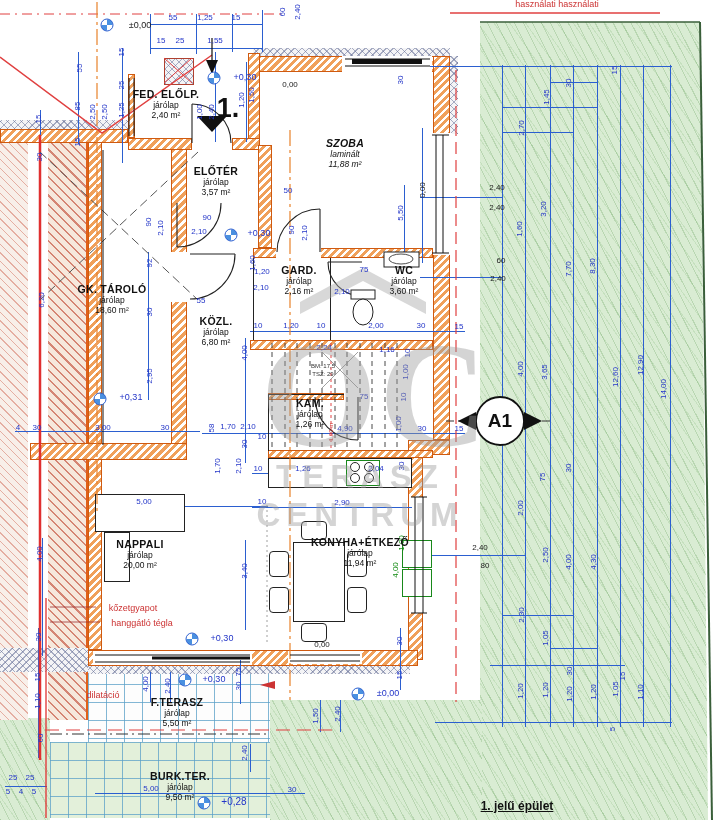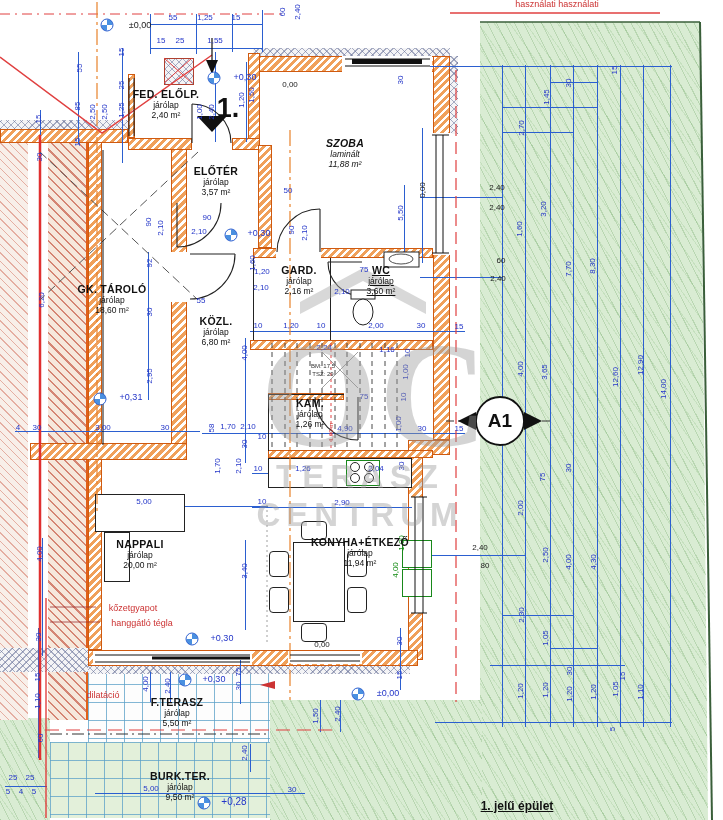--- a/index.html
+++ b/index.html
@@ -249,21 +249,21 @@
 <div class="room" style="left:216px;top:315px;width:70px;">
   <div class="nm">KÖZL.</div>
   <div class="sub">járólap</div>
   <div class="sub">6,80 m²</div>
 </div>
 <div class="room" style="left:299px;top:264px;width:60px;">
   <div class="nm">GARD.</div>
   <div class="sub">járólap</div>
   <div class="sub">2,16 m²</div>
 </div>
-<div class="room" style="left:381px;top:264px;width:60px;text-decoration:underline;">
+<div class="room" style="left:404px;top:264px;width:60px;">
   <div class="nm">WC</div>
   <div class="sub">járólap</div>
   <div class="sub">3,60 m²</div>
 </div>
 <div class="room" style="left:310px;top:397px;width:60px;">
   <div class="nm">KAM.</div>
   <div class="sub">járólap</div>
   <div class="sub">1,26 m²</div>
 </div>
 <div class="room" style="left:140px;top:538px;width:90px;">

